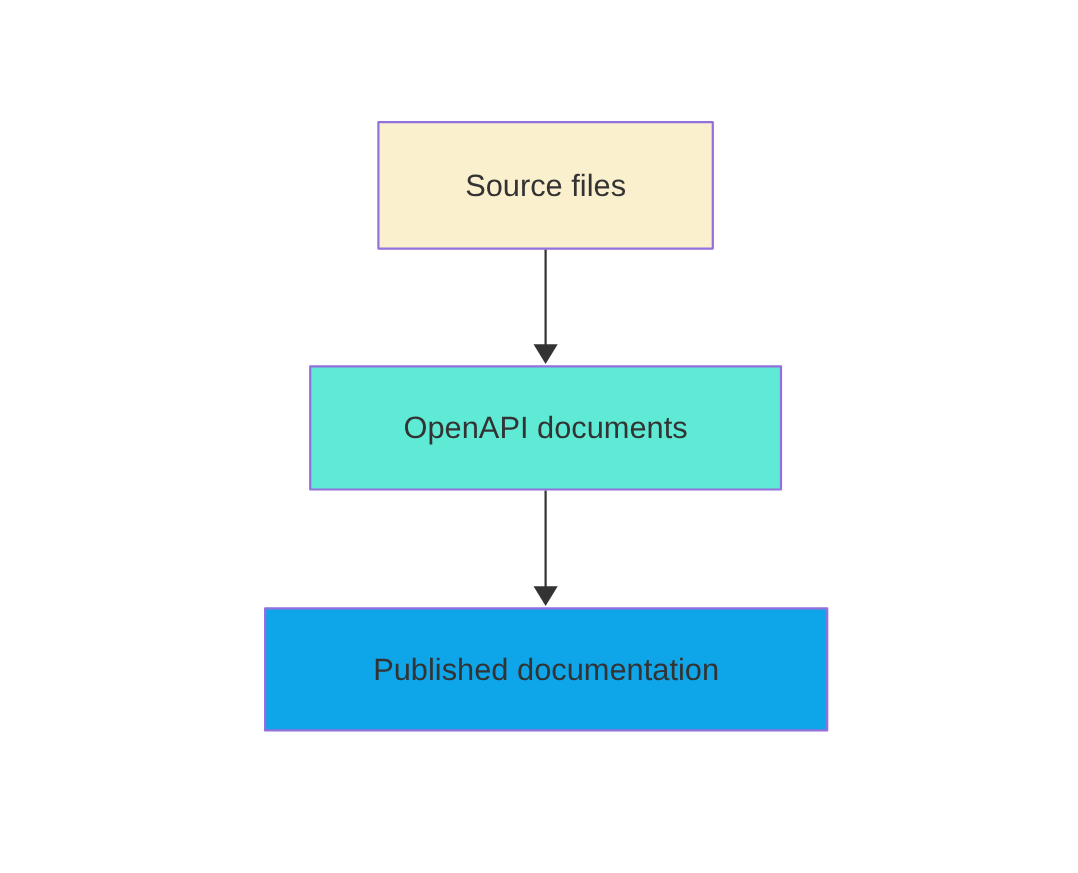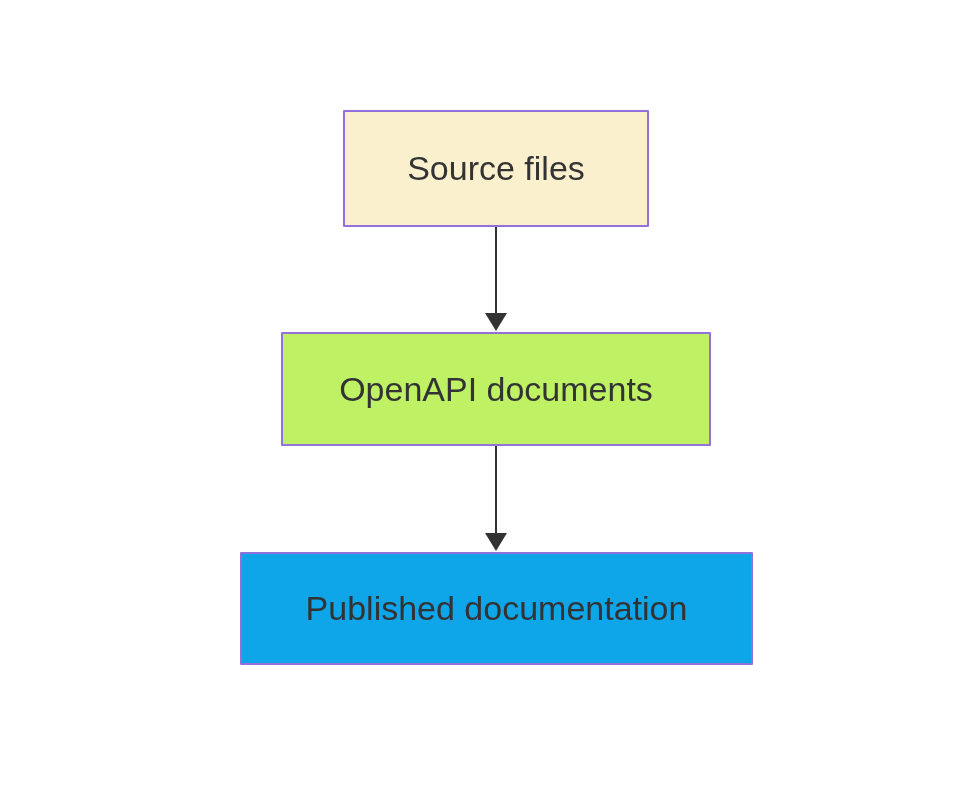--- a/index.html
+++ b/index.html
@@ -16,21 +16,21 @@
     font-family: "Liberation Sans", "DejaVu Sans", sans-serif;
   }
   .node {
     position: absolute;
     box-sizing: border-box;
     border: 2px solid #9370db;
     border-radius: 1px;
     display: flex;
     align-items: center;
     justify-content: center;
-    font-size: 34px;
+    font-size: 28px;
     color: #333333;
     text-align: center;
     white-space: nowrap;
   }
   .node-source {
     left: 343px;
     top: 110px;
     width: 306px;
     height: 117px;
   }
@@ -69,21 +69,21 @@
 
 <div id="canvas">
 
   <div class="node node-source" style="background-color: rgb(250, 240, 206); border-color: rgb(147, 112, 219); color: rgb(51, 51, 51);">
     <span>Source files</span>
   </div>
 
   <div class="arrow-line edge1-line" style="background-color: rgb(51, 51, 51);"></div>
   <div class="arrow-head edge1-head" style="border-top-color: rgb(51, 51, 51);"></div>
 
-  <div class="node node-openapi" style="background-color: #bef264; border-color: rgb(147, 112, 219); color: rgb(51, 51, 51);">
+  <div class="node node-openapi" style="background-color: #5eead4; border-color: rgb(147, 112, 219); color: rgb(51, 51, 51);">
     <span>OpenAPI documents</span>
   </div>
 
   <div class="arrow-line edge2-line" style="background-color: rgb(51, 51, 51);"></div>
   <div class="arrow-head edge2-head" style="border-top-color: rgb(51, 51, 51);"></div>
 
   <div class="node node-published" style="background-color: #0ea5e9; border-color: rgb(147, 112, 219); color: rgb(51, 51, 51);">
     <span>Published documentation</span>
   </div>
 

